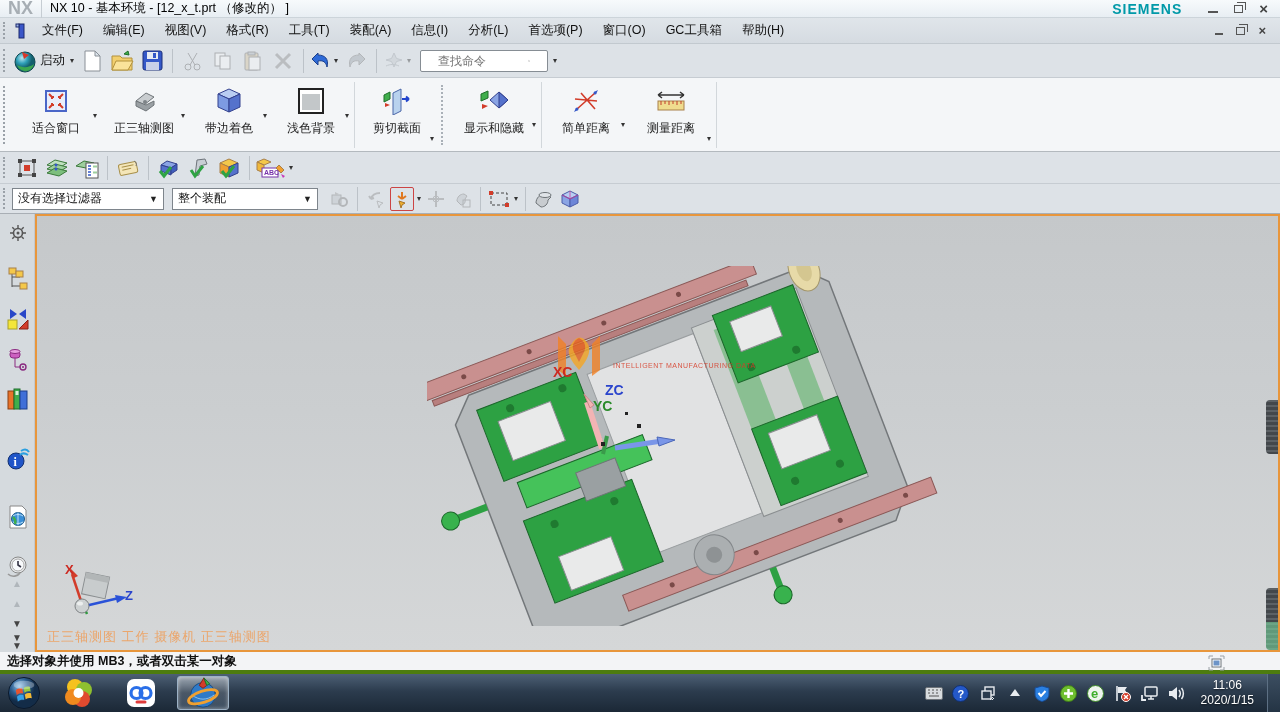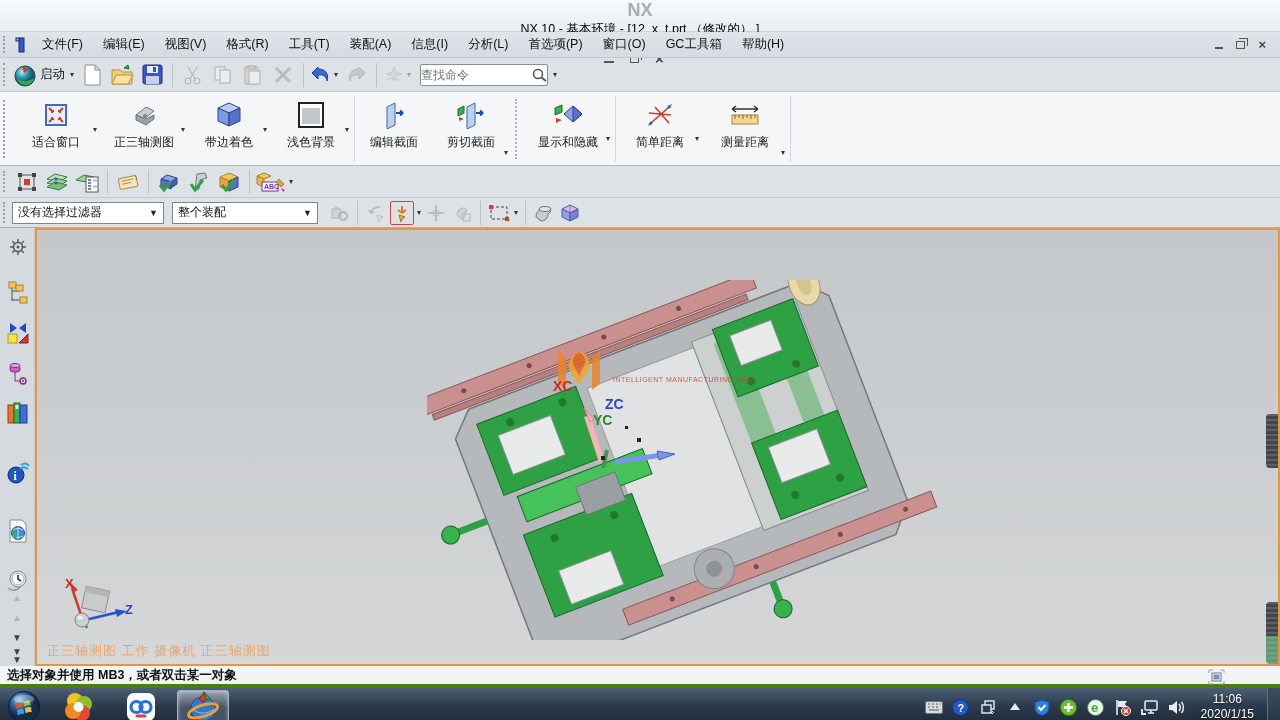--- a/index.html
+++ b/index.html
@@ -1,21 +1,21 @@
 <!DOCTYPE html>
 <html><head>
 <meta charset="utf-8">
 <style>
   * { box-sizing: border-box; margin:0; padding:0; user-select:none; }
   html,body { width:1280px; height:720px; overflow:hidden;
     font-family:"Liberation Sans","DejaVu Sans",sans-serif; font-size:12px; color:#111; }
 
   
-  .titlebar { height:32px; background:linear-gradient(#f7fafc,#e8eef3);
-    border-bottom:1px solid #ccd4da; display:flex; align-items:center; position:relative;flex-direction:column; }
+  .titlebar { height:18px; background:linear-gradient(#f7fafc,#e8eef3);
+    border-bottom:1px solid #ccd4da; display:flex; align-items:center; position:relative; }
   .nx-logo { font-size:18px; font-weight:bold; color:#a7aeb4; letter-spacing:0; margin:0 8px 0 8px; }
   .titlebar-sep { width:1px; height:18px; background:#c6cdd3; margin-right:8px; }
   .title-text { font-size:12.5px; color:#000; }
   .brand { margin-left:auto; color:#0099a8; font-weight:bold; font-size:14px; letter-spacing:1px; margin-right:26px; }
   .win-ctrls { display:flex; align-items:center; gap:16px; margin-right:12px; }
   .glyph-min { width:10px; height:8px; border-bottom:2px solid #555; display:inline-block; }
   .glyph-restore { width:9px; height:8px; border:1.5px solid #555; display:inline-block; position:relative; }
   .glyph-restore:before { content:""; position:absolute; left:2px; top:-4px; width:8px; height:7px; border:1.5px solid #555; border-bottom:none; border-left:none; }
   .glyph-close { font-size:15px; font-weight:bold; color:#444; line-height:10px; }
 
@@ -32,21 +32,21 @@
   .maintoolbar { height:34px; background:#dde2e7; border-bottom:1px solid #c6ccd2;
     display:flex; align-items:center; }
   .tb-btn { height:28px; min-width:28px; display:flex; align-items:center; justify-content:center;
     margin:0 1px; border-radius:2px; }
   .tb-btn svg { display:block; }
   .tb-sep { width:1px; height:24px; background:#bcc2c8; margin:0 5px; }
   .dis { opacity:.4; }
   .dd-sm { font-size:8px; color:#333; margin:0 2px; }
   .start-label { font-size:12.5px; margin:0 3px; }
   .search-box { width:128px; height:22px; background:#fff; border:1px solid #868d94; border-radius:2px;
-    display:flex; align-items:center; margin-left:6px; padding:0 0; }
+    display:flex; align-items:center; margin-left:6px; padding:0 17px; }
   .search-box input { border:none; outline:none; flex:1; width:90px; font-size:12px; color:#333;
     font-family:"Liberation Sans",sans-serif; background:transparent; }
 
   
   .ribbon { height:74px; background:#f4f6f8; border-bottom:1px solid #b3b9be; display:flex; position:relative; }
   .rb-btn { position:relative; display:flex; flex-direction:column; align-items:center; padding-top:7px; height:100%; }
   .rb-icon { height:32px; display:flex; align-items:center; justify-content:center; }
   .rb-label { font-size:12px; margin-top:3px; white-space:nowrap; color:#222; text-align:center; }
   .rb-label.wrap { white-space:normal; width:64px; line-height:14px; }
   .rb-dd { position:absolute; right:3px; top:33px; font-size:8px; color:#333; }
@@ -288,29 +288,20 @@
           <rect x="2" y="2" width="24" height="24" fill="#fff" stroke="#222" stroke-width="2"></rect>
           <rect x="5" y="7" width="18" height="16" fill="#c3c7c9"></rect>
         </svg>
     </span>
     <span class="rb-label">浅色背景</span>
     <span class="rb-dd">▾</span>
   </div>
 
   <span class="rb-sep"></span>
 
-  <div class="rb-btn" style="width:74px">
-    <span class="rb-icon">
-      <svg width="30" height="28" viewBox="0 0 30 28">
-          <path d="M8 6l8-4v22l-8 4z" fill="#b9d2ee" stroke="#4a66a8"></path>
-          <path d="M17 12h7M24 12l-3-2.5M24 12l-3 2.5" stroke="#2244cc" stroke-width="2" fill="none"></path>
-        </svg>
-    </span>
-    <span class="rb-label">编辑截面</span>
-  </div>
 
   <div class="rb-btn" style="width:80px">
     <span class="rb-icon">
       <svg width="32" height="28" viewBox="0 0 32 28">
           <path d="M3 8l6-3-0 7-6 3z" fill="#3fae4c" stroke="#1e6e2a"></path>
           <path d="M4 16l5 2-5 2z" fill="#d23c2a"></path>
           <path d="M12 6l8-4v22l-8 4z" fill="#b9d2ee" stroke="#4a66a8"></path>
           <path d="M21 12h7M28 12l-3-2.5M28 12l-3 2.5" stroke="#2244cc" stroke-width="2" fill="none"></path>
         </svg>
     </span>

